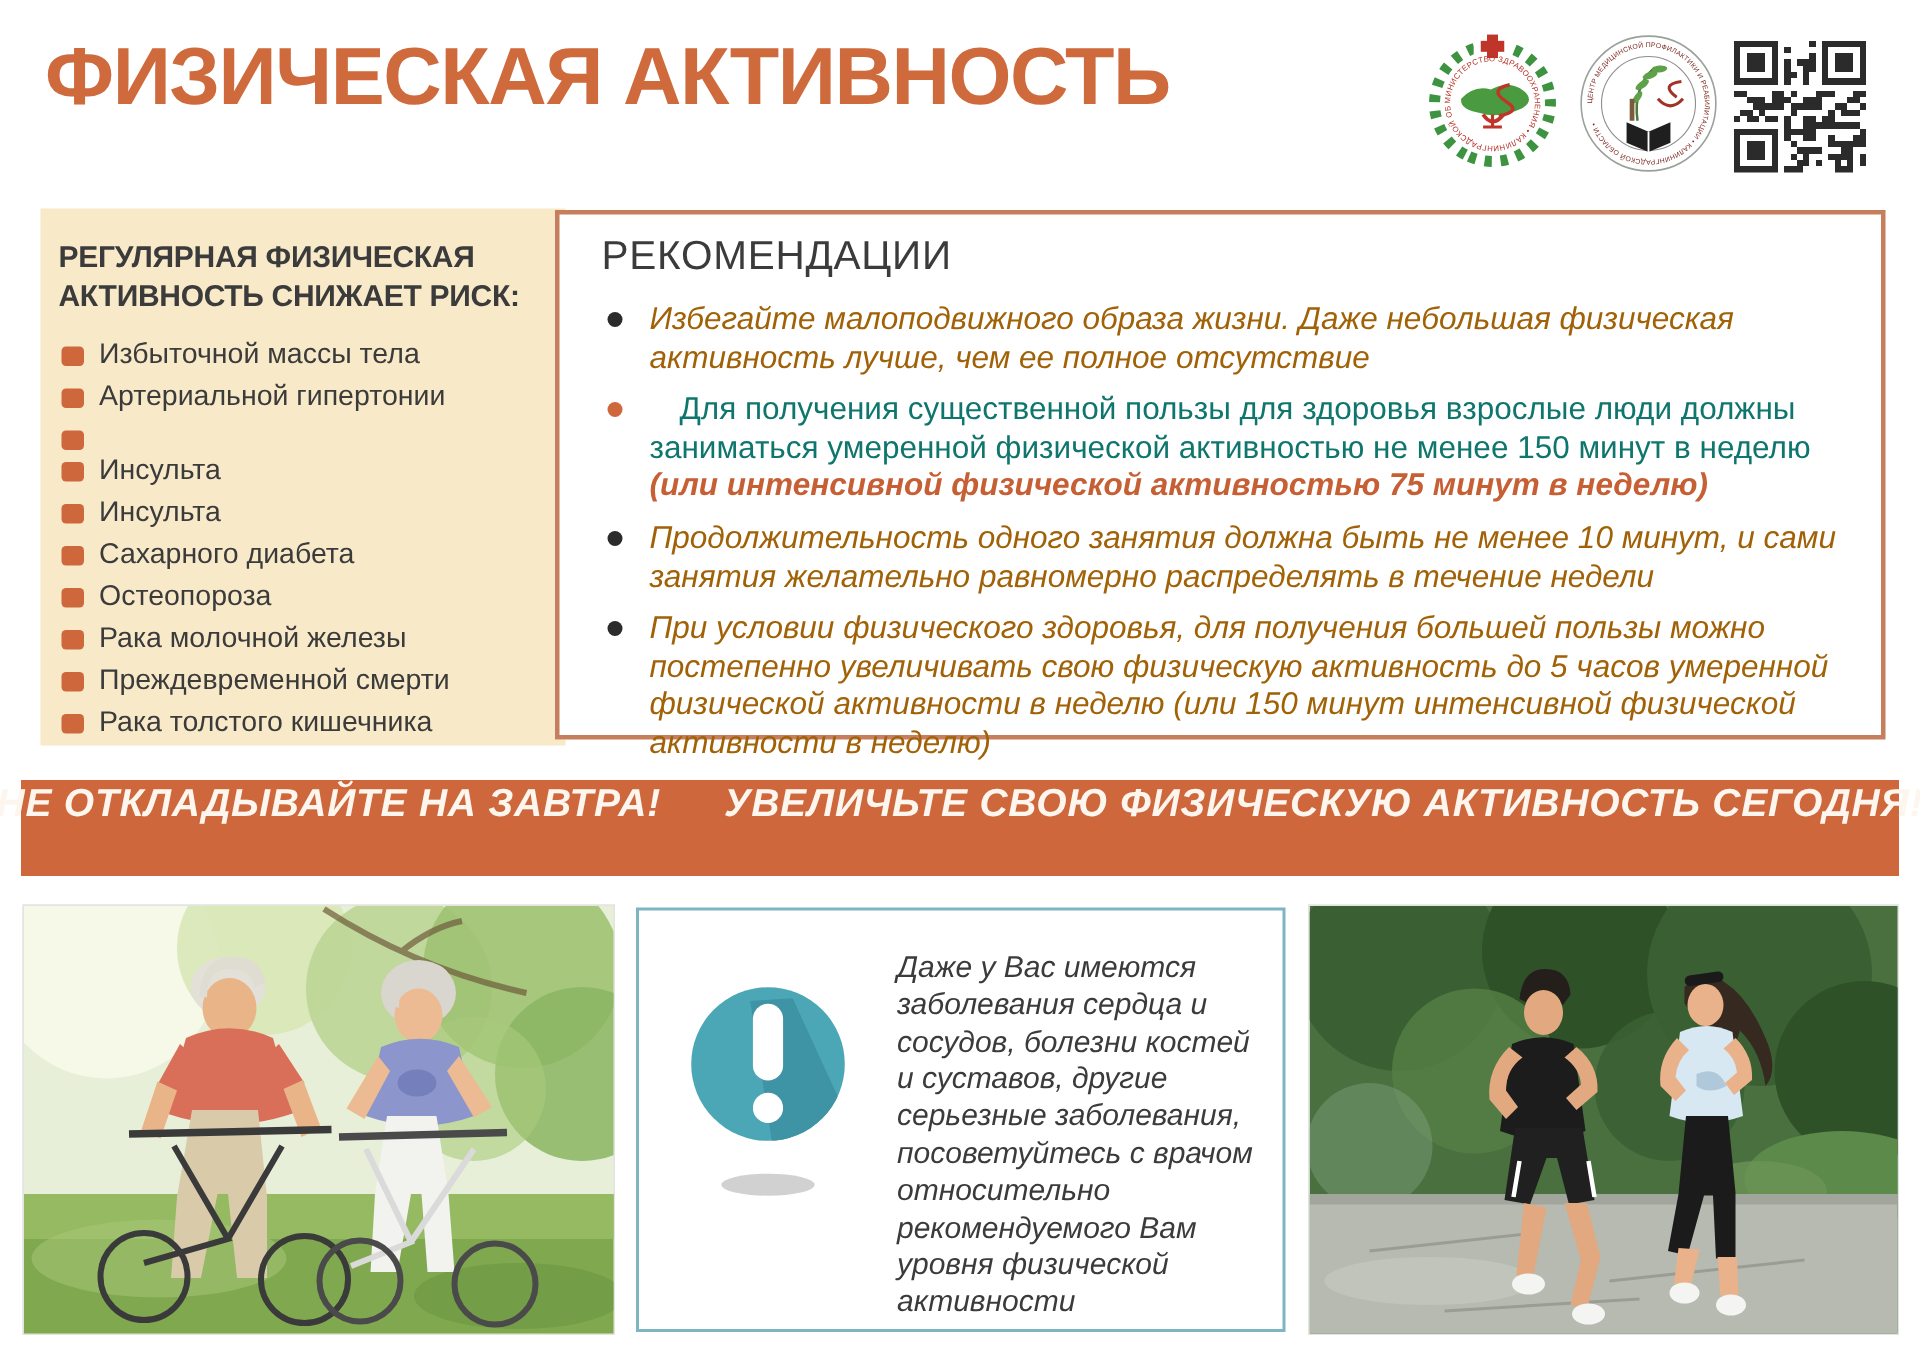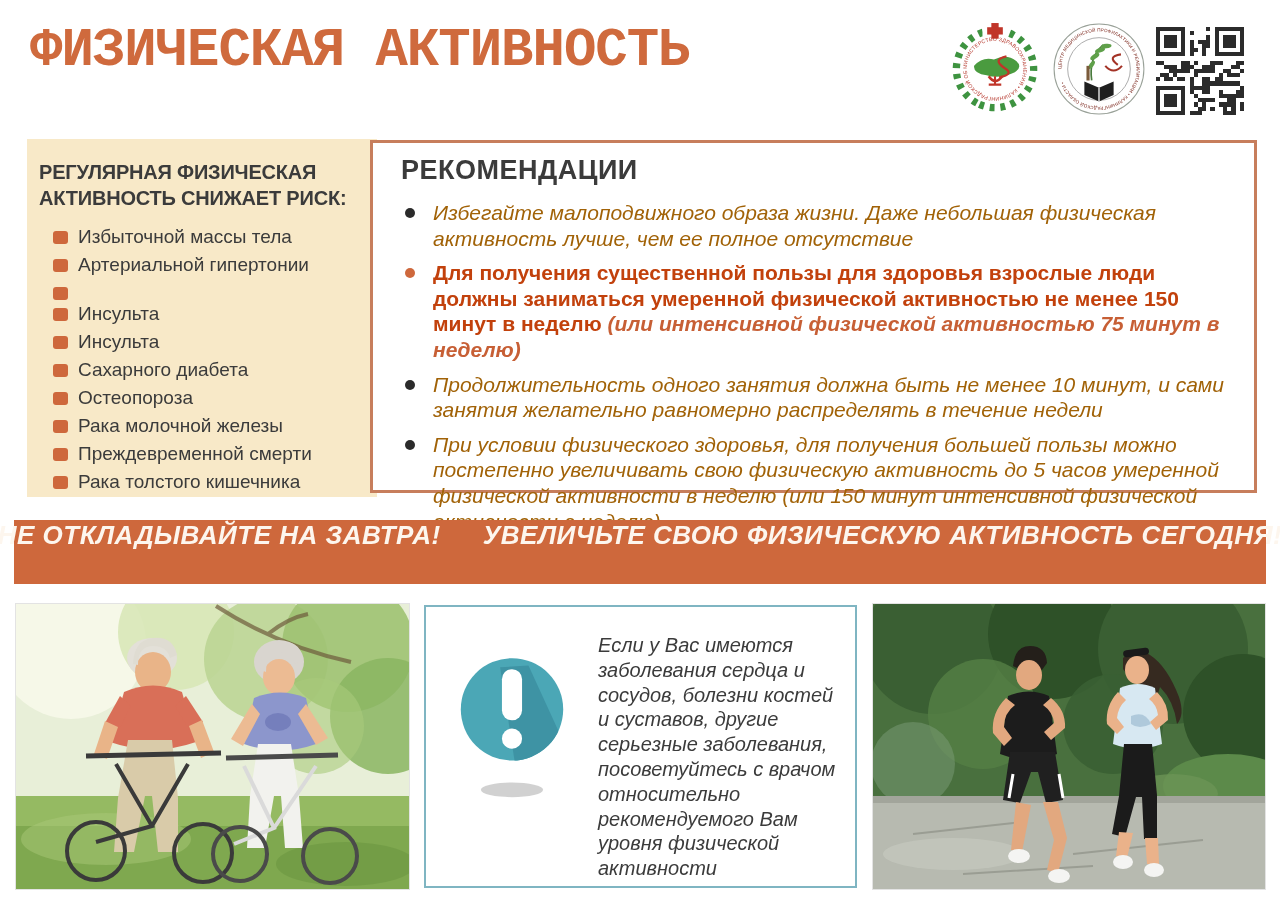--- a/index.html
+++ b/index.html
@@ -6,63 +6,63 @@
   body{
     width:1280px;height:904px;background:#ffffff;position:relative;
     font-family:"Liberation Sans", sans-serif;color:#3b3b3b;overflow:hidden;
   }
   .poster{position:absolute;inset:0;}
 
   
   .title{
     position:absolute;left:30px;top:20px;margin:0;
     font-size:54px;font-weight:bold;letter-spacing:-1px;
-    color:#CF6A3D;white-space:nowrap;font-family:Liberation Mono, monospace;
+    color:#CF6A3D;white-space:nowrap;
   }
   .logos{position:absolute;left:948px;top:22px;display:flex;gap:10px;align-items:center;}
   .logo{width:94px;height:94px;}
   .qr-wrap{width:88px;height:88px;margin-top:4px;}
 
   
   .risk{
     position:absolute;left:27px;top:139px;width:350px;height:358px;
     background:#F8E9C8;box-sizing:border-box;padding:20px 10px 10px 12px;
   }
   .risk h2{
     margin:0 0 12px 0;font-size:20px;line-height:1.3;font-weight:bold;
     color:#3b3b3b;letter-spacing:-0.2px;
   }
-  .risk ul{list-style:none;margin:12px;padding:0;}
+  .risk ul{list-style:none;margin:0;padding:0;}
   .risk li{
     display:flex;align-items:flex-start;font-size:19px;line-height:28px;color:#3b3b3b;
   }
   .risk .sq{
     flex:0 0 auto;width:15px;height:13px;border-radius:3px;background:#CE683C;
     margin:8px 10px 0 2px;
   }
 
   
   .reco{
     position:absolute;left:370px;top:140px;width:887px;height:353px;
     box-sizing:border-box;border:3px solid #C77E5C;background:#fff;
     padding:12px 20px 10px 28px;
   }
-  .reco h2{margin:0 0 14px 0;font-size:27px;font-weight:bold;color:#3b3b3b;letter-spacing:0.5px;}
+  .reco h2{margin:0 0 14px 0;font-size:27px;font-weight:normal;color:#3b3b3b;letter-spacing:0.5px;}
   .reco ul{list-style:none;margin:0;padding:0;}
   .reco li{
     position:relative;padding-left:32px;margin-bottom:9px;
     font-size:21px;line-height:1.22;max-width:806px;
   }
   .reco li::before{
     content:"";position:absolute;left:4px;top:8px;width:10px;height:10px;
     border-radius:50%;background:#2b2b2b;
   }
   .reco li .reco-text{font-style:italic;color:#a16207;}
   .reco li.orange::before{background:#CE683C;}
-  .reco li.orange .reco-text{font-style:normal;font-weight:bold;color:#c2410c;}
+  .reco li.orange .reco-text{font-style:normal;font-weight:normal;color:#0f766e;margin-left:20px;}
   .reco li.orange .reco-paren{font-style:italic;font-weight:bold;color:#C75F35;}
 
   
   .banner{
     position:absolute;left:14px;top:520px;width:1252px;height:64px;background:#CE683C;
     display:flex;align-items:flex-start;justify-content:center;gap:42px;
   }
   .banner span{
     color:#fdf6ee;font-size:26px;font-weight:bold;font-style:italic;
     letter-spacing:0.5px;white-space:nowrap;
@@ -404,21 +404,21 @@
           </defs>
         <ellipse cx="70" cy="158" rx="34" ry="8" fill="#C9C9C9" opacity="0.85"></ellipse>
         <circle cx="70" cy="70" r="56" fill="#4BA7B6"></circle>
         <g clip-path="url(#exc)">
           <path d="M57,24 L88,22 L132,118 L74,134 Z" fill="#3E93A4"></path>
         </g>
         <rect x="59" y="26" width="22" height="56" rx="11" fill="#ffffff"></rect>
         <circle cx="70" cy="102" r="11" fill="#ffffff"></circle>
       </svg>
     </div>
-    <p>Если у Вас имеются заболевания сердца и сосудов, болезни костей и суставов, другие серьезные заболевания, посоветуйтесь с врачом относительно рекомендуемого Вам уровня физической активности</p>
+    <p>Даже у Вас имеются заболевания сердца и сосудов, болезни костей и суставов, другие серьезные заболевания, посоветуйтесь с врачом относительно рекомендуемого Вам уровня физической активности</p>
   </div>
 
   <figure class="photo photo-right" style="margin:0">
     <svg viewBox="0 0 394 287" width="394" height="287" aria-hidden="true">
       <rect width="394" height="287" fill="#49703E"></rect>
       <circle cx="60" cy="40" r="70" fill="#3A5F33"></circle>
       <circle cx="180" cy="30" r="65" fill="#2E5128"></circle>
       <circle cx="300" cy="45" r="75" fill="#3A5F33"></circle>
       <circle cx="370" cy="110" r="60" fill="#2E5128"></circle>
       <circle cx="110" cy="110" r="55" fill="#557F45" opacity="0.8"></circle>

